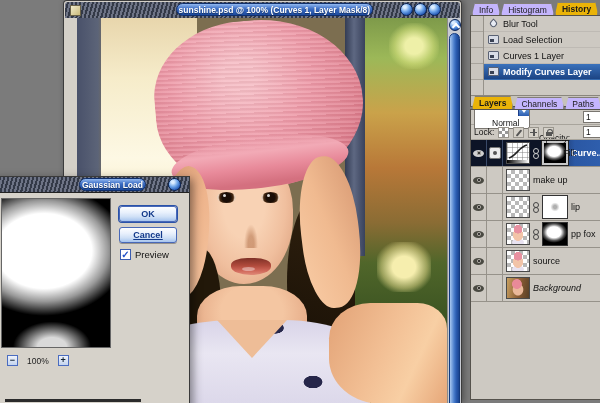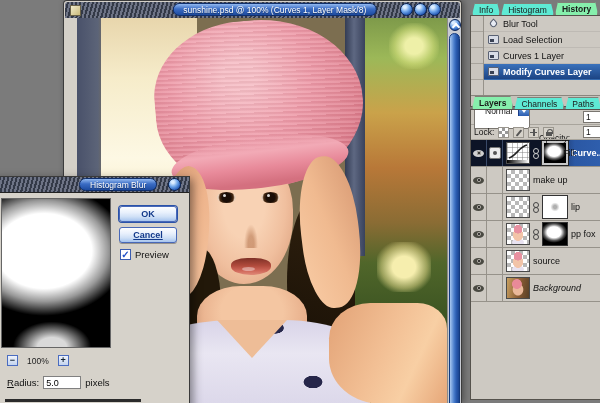--- a/index.html
+++ b/index.html
@@ -8,23 +8,23 @@
   #stage *{box-sizing:border-box;}
 
   
   #doc-window{position:absolute;left:63px;top:0;width:399px;height:403px;background:#d4d0c8;
               border:1px solid #3c3c3c;border-bottom:none;border-radius:4px 4px 0 0;
               box-shadow:2px 0 6px rgba(0,0,0,.35);}
   .stripebar{background:repeating-linear-gradient(105deg,#6e7486 0 2px,#333947 2px 4px);}
   #doc-titlebar{position:absolute;top:1px;left:1px;right:1px;height:16px;border-radius:3px 3px 0 0;}
   #doc-icon{position:absolute;left:5px;top:3px;width:11px;height:11px;
             background:linear-gradient(135deg,#f2eccc,#c9b97a);border:1px solid #6a6248;}
-  .pill{height:13px;padding:0 10px;border-radius:8px;display:flex;align-items:center;white-space:nowrap;
+  .pill{height:13px;padding:0 2px;border-radius:8px;display:flex;align-items:center;white-space:nowrap;
         background:linear-gradient(180deg,#93b9f0,#3a6cc4 45%,#1d4b9f);border:1px solid #0f2f6d;
-        color:#fff;font-size:8.5px;font-weight:normal;text-shadow:0 1px 1px rgba(0,0,0,.45);text-align:center;}
+        color:#fff;font-size:8.5px;font-weight:bold;text-shadow:0 1px 1px rgba(0,0,0,.45);text-align:center;}
   #doc-title-pill{position:absolute;left:50%;top:1px;transform:translateX(-44%);}
   #win-btns{position:absolute;right:19px;top:1px;display:flex;gap:1px;}
   .win-btn{width:13px;height:13px;border-radius:50%;border:1px solid #0a2458;
            background:radial-gradient(circle at 35% 28%,#dcedff 12%,#6aa2e8 45%,#1c50ac 80%,#0b2b6e);}
 
   
   #photo{position:absolute;left:13px;top:17px;width:370px;height:386px;overflow:hidden;background:#7c6e50;}
   .ph{position:absolute;}
   #ph-rightzone{right:0;top:0;width:102px;height:100%;
     background:linear-gradient(180deg,#7e9a4a 0,#9cb858 40px,#caa24a 95px,#b87838 150px,#8a6c34 205px,#50662a 245px,#3c5422 300px,#44601f 100%);}
@@ -103,24 +103,24 @@
     font-size:9px;font-weight:bold;color:#123;display:flex;align-items:center;justify-content:center;line-height:9px;}
   #zoom-level{font-size:8.5px;color:#222;}
   #radius-row{position:absolute;left:14px;top:199px;display:flex;align-items:center;gap:4px;font-size:9.5px;color:#111;}
   .accel{text-decoration:underline;}
   #radius-input{width:38px;height:13px;background:#fff;border:1px solid #808080;font-size:9px;padding-left:2px;display:flex;align-items:center;color:#000;}
   #slider-track{position:absolute;left:12px;top:222px;width:136px;height:3px;background:#2b2b2b;}
 
   
   .palette{position:absolute;left:470px;width:135px;}
   .tab-row{display:flex;height:13px;padding-left:2px;align-items:flex-end;gap:1px;}
-  .tab{height:12px;padding:1px 6px 0;font-size:8.5px;color:#1a1a1a;background:#5eead4;
+  .tab{height:12px;padding:1px 6px 0;font-size:8.5px;color:#1a1a1a;background:#c4b5fd;
        border:1px solid #827e76;border-bottom:none;
        clip-path:polygon(3px 0,calc(100% - 3px) 0,100% 100%,0 100%);}
-  .tab.active{background:#86efac;font-weight:bold;height:13px;}
+  .tab.active{background:#eab308;font-weight:bold;height:13px;}
   .palette-body{position:relative;background:#cdc9c2;border:1px solid #55524c;}
 
   
   #history-palette{top:2px;}
   #history-body{height:79px;display:flex;}
   #history-srccol{width:13px;border-right:1px solid #96928a;}
   .src-cell{height:16px;border-bottom:1px solid #a8a49c;background:#c9c5be;}
   #history-items{flex:1;}
   .h-row{height:16px;display:flex;align-items:center;gap:4px;padding-left:4px;font-size:9px;color:#111;border-bottom:1px solid rgba(0,0,0,.07);}
   .h-row.selected{background:linear-gradient(180deg,#3a72bc,#1c4484);color:#fff;font-weight:bold;}
@@ -129,21 +129,21 @@
   .drop-icon{flex:none;width:7px;height:7px;background:#e8ecf4;border:1px solid #5a6274;border-radius:0 50% 50% 50%;transform:rotate(45deg);margin:0 2px;}
   .h-label{white-space:nowrap;overflow:hidden;text-align:right;}
   #history-footer{height:11px;background:#c6c2bb;border-top:1px solid #8a867e;display:flex;justify-content:flex-end;align-items:center;gap:7px;padding-right:8px;}
   .mini-icon{width:10px;height:8px;border:1px solid #555;background:#ddd9d2;position:relative;}
   .mini-icon::after{content:'';position:absolute;left:2px;top:2px;right:2px;height:1px;background:#777;box-shadow:0 2px 0 #777;}
 
   
   #layers-palette{top:96px;}
   #layers-body{height:291px;overflow:hidden;}
   .opt-row{height:15px;display:flex;align-items:center;padding:0 3px;border-bottom:1px solid #a8a49c;position:relative;font-size:8.5px;color:#111;}
-  #blend-select{width:56px;height:24px;background:#fff;border:1px solid #7a7670;padding-left:10px;display:flex;align-items:flex-start;position:relative;font-size:8.5px;}
+  #blend-select{width:56px;height:24px;background:#fff;border:1px solid #7a7670;padding-left:17px;display:flex;align-items:flex-end;position:relative;font-size:8.5px;}
   #blend-dd-btn{position:absolute;right:0;top:0;width:11px;height:10px;background:linear-gradient(180deg,#7fb0e8,#2a5cb0);border-left:1px solid #1c3c88;display:flex;align-items:center;justify-content:center;}
   #blend-dd-btn::after{content:'';width:0;height:0;border-left:3px solid transparent;border-right:3px solid transparent;border-top:4px solid #fff;}
   .opt-label{margin-left:9px;margin-top:42px;}
   .cut-field{position:absolute;left:112px;width:30px;height:12px;background:#fff;border:1px solid #7a7670;font-size:8.5px;padding:0 2px;display:flex;align-items:center;}
   .lockicons{display:flex;gap:4px;margin-left:4px;align-items:center;}
   .lk{position:relative;width:11px;height:11px;border:1px solid #9a968e;background:#d6d2ca;}
   .lk-checker{background-image:linear-gradient(45deg,#999 25%,transparent 25%,transparent 75%,#999 75%),linear-gradient(45deg,#999 25%,#fff 25%,#fff 75%,#999 75%);background-size:6px 6px;background-position:0 0,3px 3px;}
   .lk-brush::after{content:'';position:absolute;left:4px;top:1px;width:2px;height:8px;background:#555;transform:rotate(40deg);border-radius:1px;}
   .lk-move::before{content:'';position:absolute;left:1px;top:4px;width:7px;height:1.5px;background:#555;}
   .lk-move::after{content:'';position:absolute;left:4px;top:1px;width:1.5px;height:7px;background:#555;}
@@ -228,39 +228,34 @@
     </div>
 
     <div id="scrollbar">
       <div id="scroll-up-btn"></div>
       <div id="scroll-thumb"></div>
     </div>
   </div>
 
   <div id="dialog">
     <div id="dlg-titlebar" class="stripebar">
-      <div id="dlg-title-pill" class="pill">Histogram Blur</div>
+      <div id="dlg-title-pill" class="pill">Gaussian Load</div>
       <div id="dlg-close-btn"></div>
     </div>
     <div id="preview-box"></div>
     <div id="ok-btn" class="xp-btn">OK</div>
     <div id="cancel-btn" class="xp-btn">Cancel</div>
     <div id="preview-check">
       <div id="preview-checkbox">✓</div>
       <span id="preview-label">Preview</span>
     </div>
     <div id="zoom-row">
       <div class="zoom-btn">−</div>
       <span id="zoom-level">100%</span>
       <div class="zoom-btn">+</div>
-    </div>
-    <div id="radius-row">
-      <span><span class="accel">R</span><span>adius:</span></span>
-      <div id="radius-input">5.0</div>
-      <span>pixels</span>
     </div>
     <div id="slider-track"></div>
   </div>
 
   <div id="history-palette" class="palette">
     <div class="tab-row" id="history-tabs">
         <div class="tab">Info</div>
         <div class="tab">Histogram</div>
         <div class="tab active">History</div>
       </div>

